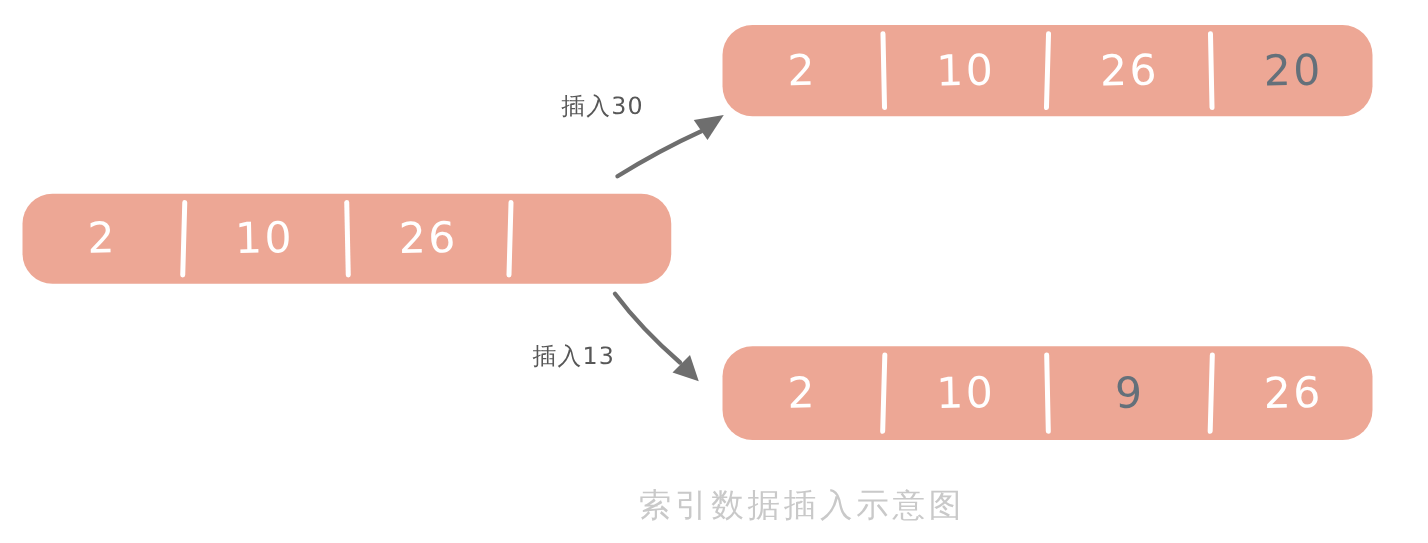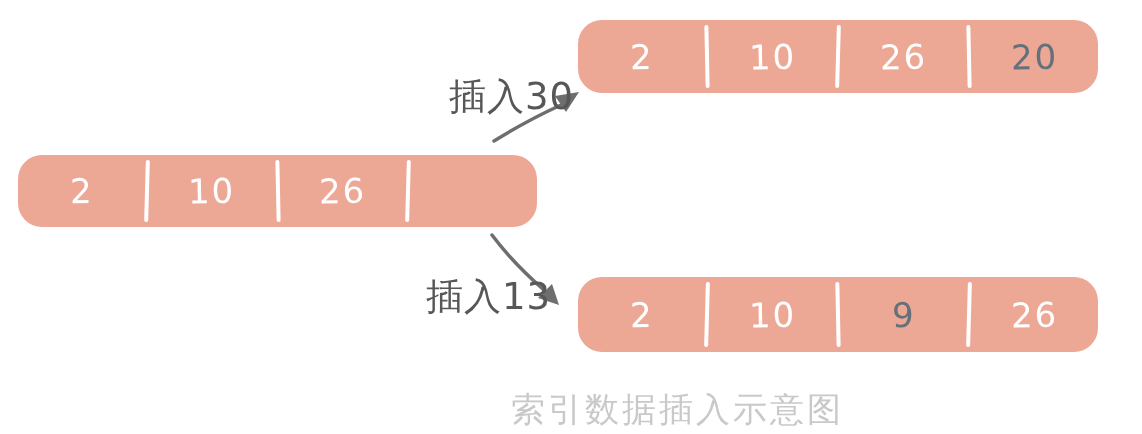--- a/index.html
+++ b/index.html
@@ -53,33 +53,33 @@
     width: 4px;
     margin: 5px 0;
     background: #ffffff;
     border-radius: 3px;
   }
   .d-a { transform: rotate(1.6deg); }
   .d-b { transform: rotate(-1.2deg); }
 
   .op-label {
     position: absolute;
-    font-size: 37px;
+    font-size: 19px;
     color: var(--label_text, #575757);
     letter-spacing: 1px;
     white-space: nowrap;
   }
   .label-top    { left: 449px; top: 72px; }
   .label-bottom { left: 426px; top: 272px; }
 
   .caption {
     position: absolute;
     left: 511px;
     top: 387px;
-    font-size: 34px;
+    font-size: 26px;
     letter-spacing: 3px;
     color: var(--caption_text, #c9c9c9);
     white-space: nowrap;
   }
 </style>
 </head>
 <body>
 
 <div class="canvas">
 

